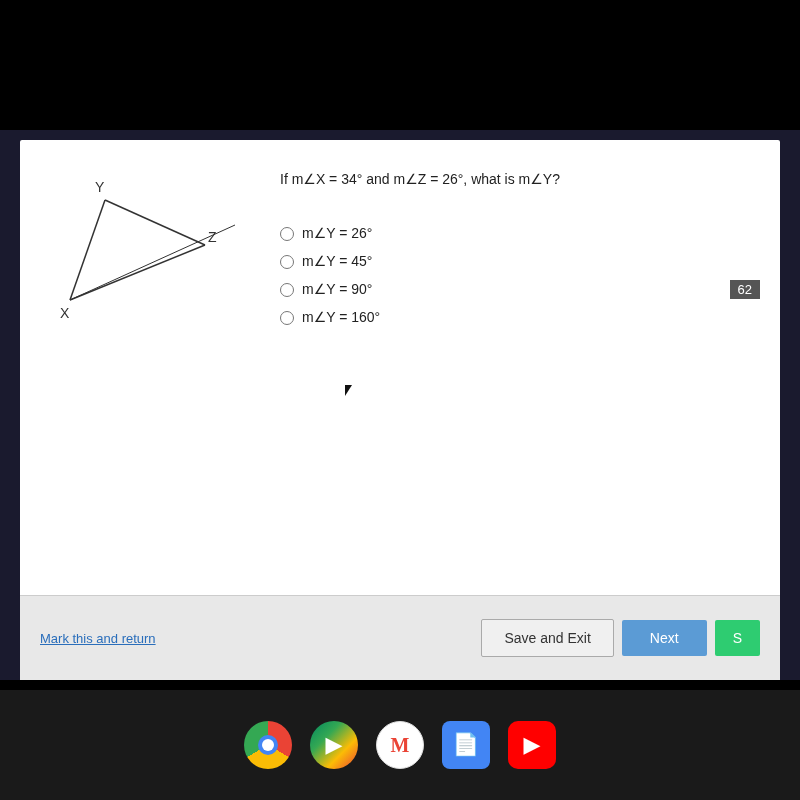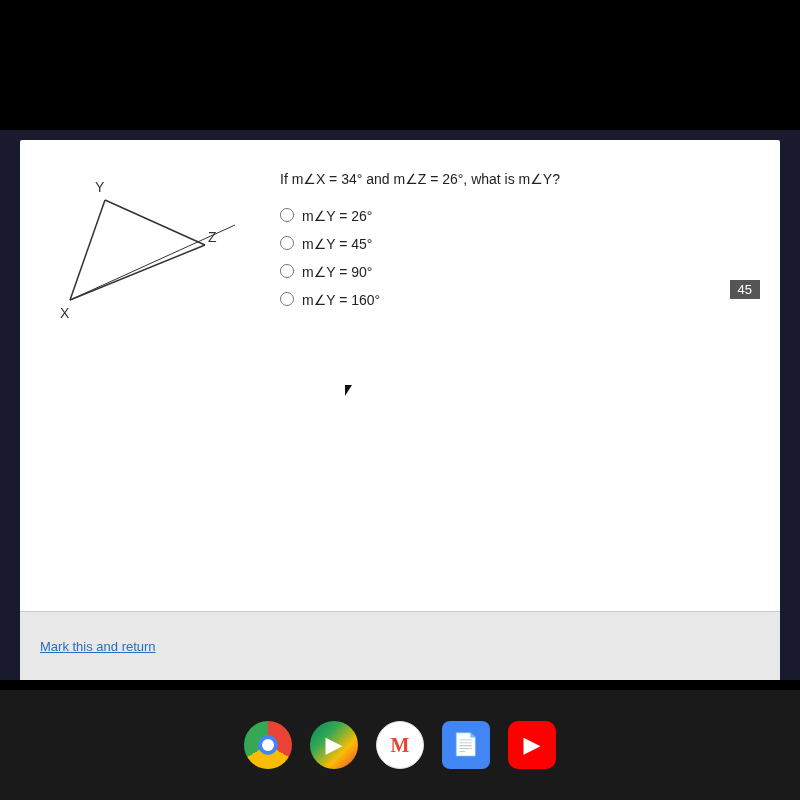--- a/index.html
+++ b/index.html
@@ -69,31 +69,31 @@
     .question-text-area {
       position: absolute;
       top: 30px;
       left: 260px;
       right: 20px;
     }
 
     .question-text {
       font-size: 14px;
       color: #222;
-      margin-bottom: 18px;
+      margin-bottom: 35px;
       line-height: 1.4;
     }
 
     .options-list {
       list-style: none;
     }
 
     .option-item {
       display: flex;
-      align-items: flex-start;
+      align-items: flex-end;
       margin-bottom: 12px;
       font-size: 14px;
       color: #222;
       cursor: pointer;
     }
 
     .radio-circle {
       width: 14px;
       height: 14px;
       border-radius: 50%;
@@ -103,21 +103,21 @@
       flex-shrink: 0;
       display: inline-block;
     }
 
     
     .bottom-bar {
       position: absolute;
       bottom: 0;
       left: 0;
       right: 0;
-      height: 69px;
+      height: 85px;
       background: #e8e8e8;
       display: flex;
       align-items: center;
       justify-content: space-between;
       padding: 0 20px;
       border-top: 1px solid #ccc;
     }
 
     .mark-return-link {
       color: #2a6ebb;
@@ -204,21 +204,21 @@
     }
   </style>
 </head>
 <body>
 
 <div class="screen-area"></div>
 
 <div class="content-panel">
 
   <div class="timer-badge">
-    <span>45</span>
+    <span>62</span>
   </div>
 
   <div class="question-area">
 
     <div class="diagram-area">
       <svg width="220" height="180">
 
         <line x1="30" y1="130" x2="65" y2="30" stroke="#333" stroke-width="1.5"></line>
         <line x1="65" y1="30" x2="165" y2="75" stroke="#333" stroke-width="1.5"></line>
         <line x1="165" y1="75" x2="30" y2="130" stroke="#333" stroke-width="1.5"></line>
@@ -250,20 +250,25 @@
         <li class="option-item">
           <span class="radio-circle"></span>
           <span>m∠Y = 160°</span>
         </li>
       </ul>
     </div>
   </div>
 
   <div class="bottom-bar">
     <a class="mark-return-link">Mark this and return</a>
+    <div class="button-group">
+      <button class="btn-save-exit">Save and Exit</button>
+      <button class="btn-next">Next</button>
+      <button class="btn-extra">S</button>
+    </div>
   </div>
 
 </div>
 
 <div class="cursor"></div>
 
 <div class="taskbar">
 
   <div class="taskbar-icon" style="background: conic-gradient(#ea4335 0deg 120deg, #fbbc05 120deg 240deg, #34a853 240deg 360deg); border-radius: 50%; position: relative; overflow: hidden;">
     <div style="position: absolute; width: 20px; height: 20px; border-radius: 50%; background: #4285f4; top: 50%; left: 50%; transform: translate(-50%,-50%);"></div>

